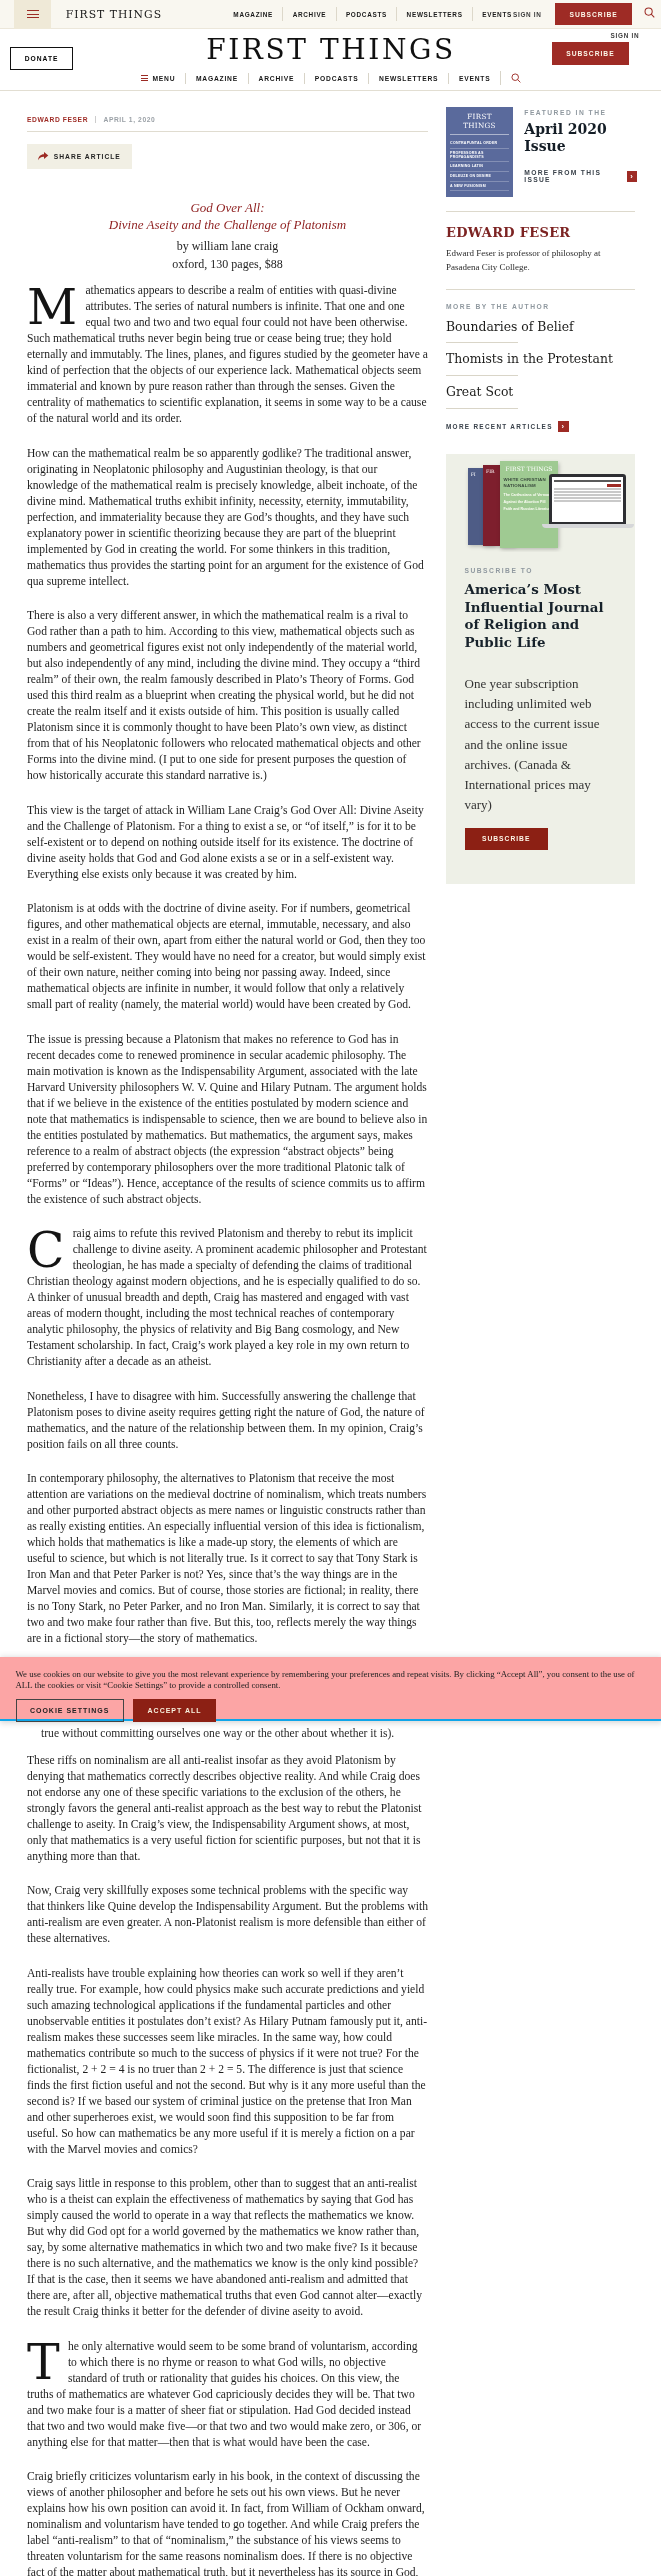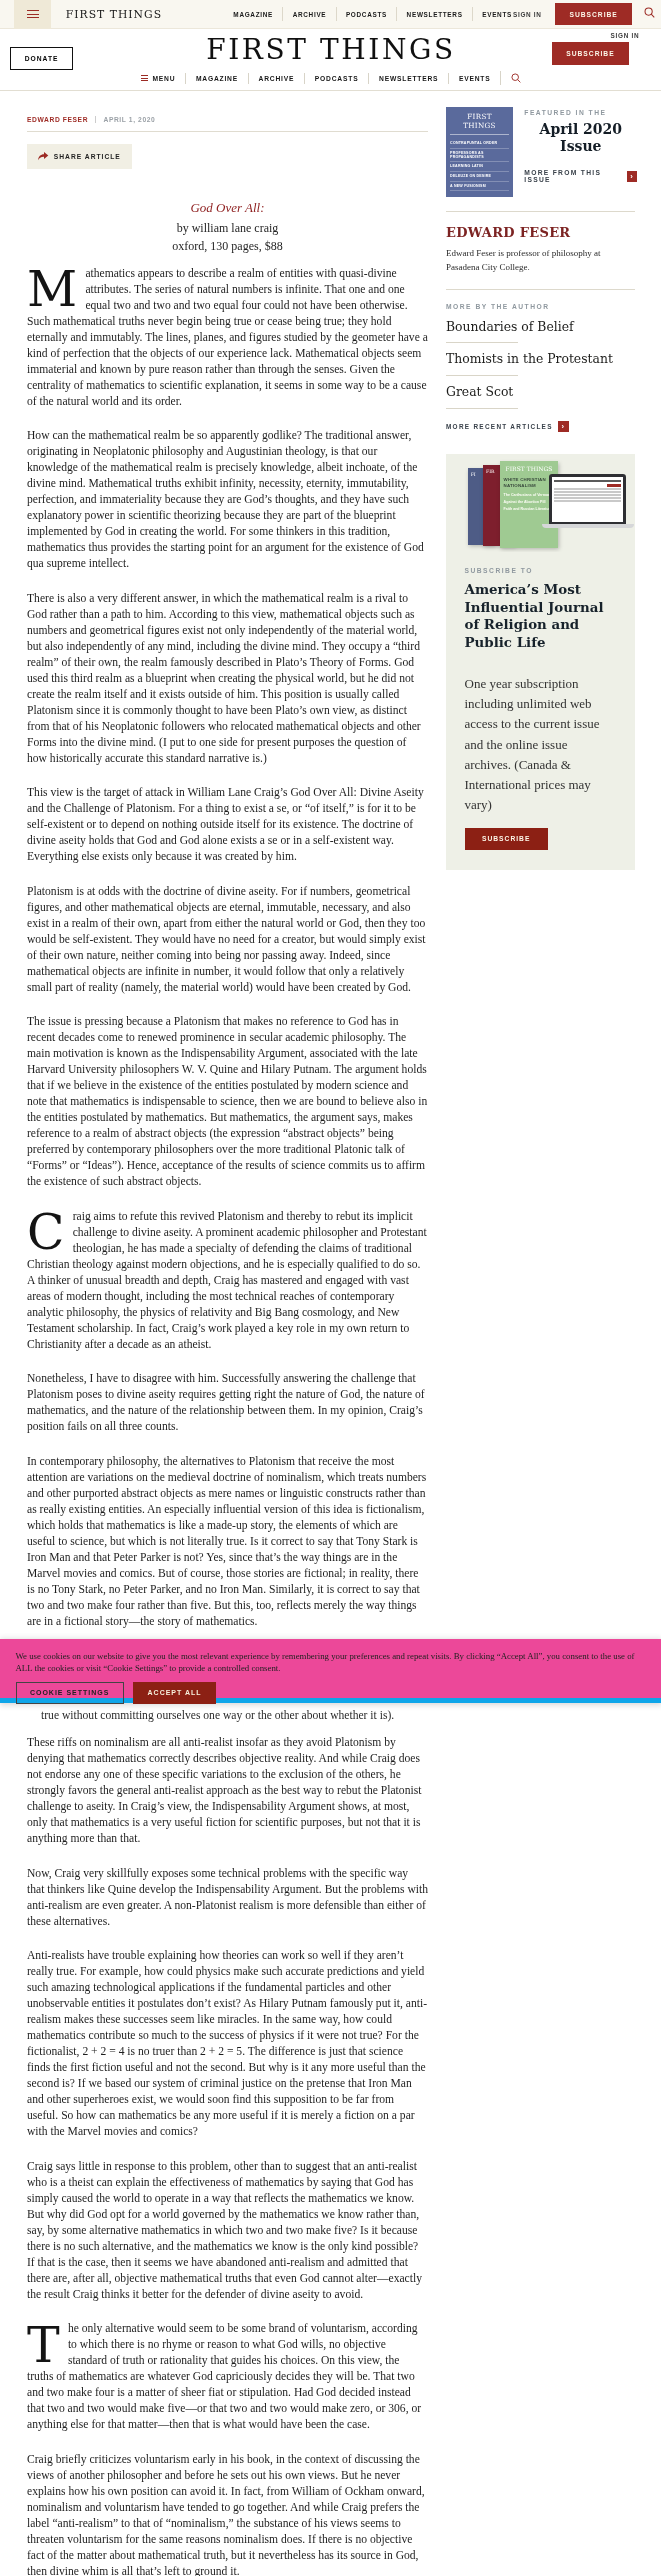--- a/index.html
+++ b/index.html
@@ -75,21 +75,21 @@
   .article-body p { font-size:11.6px; line-height:16px; margin-top:18.5px; color:#1e1e1e; }
   .article-body p:first-child { margin-top:0; }
   .dropcap { float:left; font-family:"DejaVu Serif", serif; font-size:49px; line-height:39px;
         padding:4.6px 8.2px 0 0; color:#141414; }
 
   
   .obscured-wrap { position:relative; height:89px; margin-top:9.3px; }
   .obscured-wrap .fragment { position:absolute; top:69px; left:0; right:0;
         font-size:11.6px; line-height:16px; color:#2a2a2a; margin:14px; }
   .cookie-banner { position:absolute; top:0; left:-27px; width:662px; height:64px;
-        background:#ec4899; border-bottom:5px solid #0ea5e9;
+        background:#fca5a5; border-bottom:2px solid #0ea5e9;
         box-shadow:0 -2.1px 5.2px rgba(0,0,0,.08), 0 2.6px 5.2px rgba(0,0,0,.12);
         padding:12.4px 15.5px 0 15.5px; z-index:30; }
   .cookie-banner .ck-text { font-size:8.8px; line-height:11.3px; color:#222; max-width:629px; }
   .ck-btns { margin-top:7.7px; display:flex; gap:9.3px; }
   .ck-settings { background:transparent; border:0.5px solid #444; color:#222;
         font-family:"Liberation Sans", sans-serif; font-size:7px; font-weight:bold;
         letter-spacing:1px; padding:6.7px 13.4px; cursor:pointer; }
   .ck-accept { background:#8c2014; color:#f7f0dd; border:none;
         font-family:"Liberation Sans", sans-serif; font-size:7px; font-weight:bold;
         letter-spacing:1px; padding:6.7px 14.4px; cursor:pointer; }
@@ -102,38 +102,38 @@
         text-align:center; border-bottom:0.5px solid rgba(255,255,255,.5); padding-bottom:4.1px; }
   .cover ul { list-style:none; margin-top:4.1px; }
   .cover li { font-family:"Liberation Sans", sans-serif; font-size:3.6px; font-weight:bold;
         letter-spacing:0.2px; border-bottom:0.5px solid rgba(255,255,255,.25); padding:2.1px 0 2.6px; }
   .cover .cv-foot { margin-top:5.2px; }
   .cover .cv-foot i { display:block; height:1px; background:rgba(255,255,255,.45); margin:1px 0 0 29px; }
   .issue-info { margin-left:11.3px; padding-top:2.1px; }
   .eyebrow { font-family:"Liberation Sans", sans-serif; font-size:6.7px; font-weight:bold;
         letter-spacing:1.5px; color:#8f989f; }
   .issue-title { font-family:"DejaVu Serif", serif; font-size:14px; font-weight:bold;
-        color:#141d26; line-height:1.25; margin-top:5.2px; width:113px;text-align:center; }
+        color:#141d26; line-height:1.25; margin-top:5.2px; width:113px; }
   .more-link { display:inline-flex; align-items:center; gap:5.2px; margin-top:13.4px; cursor:pointer;
         font-family:"Liberation Sans", sans-serif; font-size:6.7px; font-weight:bold;
         letter-spacing:1.3px; color:#39414a; text-decoration:none; }
   .chev { width:11.3px; height:11.3px; background:#9e2b25; color:#fff; font-size:7.7px;
         display:inline-flex; align-items:center; justify-content:center; font-family:"Liberation Sans", sans-serif; }
   .side-rule { border:none; border-top:0.5px solid #ddd9cc; margin:14.4px 0 13.4px; }
   .author-name { font-family:"DejaVu Serif", serif; font-size:13px; font-weight:bold;
         color:#7c2322; letter-spacing:0.3px; cursor:pointer; }
   .author-bio { font-size:9px; line-height:1.5; color:#2b2b2b; margin-top:7.2px; }
   .moreby { margin-top:3.1px; }
   .moreby-item { font-family:"DejaVu Serif", serif; font-size:12.4px; font-weight:normal;
         color:#1d1d1b; margin-top:9.3px; cursor:pointer; line-height:1.15; }
   .item-rule { border:none; border-top:0.5px solid #d9d5c8; width:72px; margin-top:8.2px; }
   .more-recent { margin-top:12.4px; font-size:6.4px; }
 
   
-  .promo { background:#eef0e7; margin-top:21.6px; padding:0 0 20px; }
+  .promo { background:#eef0e7; margin-top:21.6px; padding:0 0 34px; }
   .promo-art { position:relative; height:98px; overflow:hidden; }
   .pc { position:absolute; box-shadow:1px 1.5px 4.1px rgba(0,0,0,.25); }
   .pc-blue { left:21.6px; top:14.4px; width:27px; height:77px; background:#4e5c86; }
   .pc-red  { left:37px; top:11.3px; width:32px; height:81px; background:#7e1f2d; }
   .pc-green{ left:54px; top:7.2px; width:58px; height:87px; background:#9fca92; padding:4.1px 3.6px; }
   .pc-frag { color:#fff; font-family:"DejaVu Serif", serif; font-size:4.6px; padding:4.1px 0 0 3.1px; }
   .pc-green .g-masthead { color:#fff; font-family:"DejaVu Serif", serif; font-size:6px; text-align:center; }
   .pc-green .g-title { color:#37473b; font-family:"Liberation Sans", sans-serif; font-weight:bold;
         font-size:4.4px; letter-spacing:0.2px; margin-top:5.2px; line-height:1.3; }
   .pc-green ul { list-style:none; margin-top:4.1px; }
@@ -221,20 +221,21 @@
     <hr class="head-rule">
     <button class="share">
       <svg width="10.3" height="8.8" viewBox="0 0 24 20">
         <path d="M14 0 L24 8 L14 16 L14 11 C6 11 3 14 0 19 C1 10 6 5 14 5 Z" fill="#9c2b24"></path>
       </svg>
       <span>SHARE ARTICLE</span>
     </button>
 
     <div class="citation">
       <div class="bk">God Over All:</div>
+      <div class="bk">Divine Aseity and the Challenge of Platonism</div>
       <div class="by">by william lane craig</div>
       <div class="pub">oxford, 130 pages, $88</div>
     </div>
 
     <div class="article-body">
       <p><span class="dropcap">M</span><span>athematics appears to describe a realm of entities with quasi-divine attributes. The series of natural numbers is infinite. That one and one equal two and two and two equal four could not have been otherwise. Such mathematical truths never begin being true or cease being true; they hold eternally and immutably. The lines, planes, and figures studied by the geometer have a kind of perfection that the objects of our experience lack. Mathematical objects seem immaterial and known by pure reason rather than through the senses. Given the centrality of mathematics to scientific explanation, it seems in some way to be a cause of the natural world and its order.</span></p>
       <p>How can the mathematical realm be so apparently godlike? The traditional answer, originating in Neoplatonic philosophy and Augustinian theology, is that our knowledge of the mathematical realm is precisely knowledge, albeit inchoate, of the divine mind. Mathematical truths exhibit infinity, necessity, eternity, immutability, perfection, and immateriality because they are God’s thoughts, and they have such explanatory power in scientific theorizing because they are part of the blueprint implemented by God in creating the world. For some thinkers in this tradition, mathematics thus provides the starting point for an argument for the existence of God qua supreme intellect.</p>
       <p>There is also a very different answer, in which the mathematical realm is a rival to God rather than a path to him. According to this view, mathematical objects such as numbers and geometrical figures exist not only independently of the material world, but also independently of any mind, including the divine mind. They occupy a “third realm” of their own, the realm famously described in Plato’s Theory of Forms. God used this third realm as a blueprint when creating the physical world, but he did not create the realm itself and it exists outside of him. This position is usually called Platonism since it is commonly thought to have been Plato’s own view, as distinct from that of his Neoplatonic followers who relocated mathematical objects and other Forms into the divine mind. (I put to one side for present purposes the question of how historically accurate this standard narrative is.)</p>
       <p>This view is the target of attack in William Lane Craig’s God Over All: Divine Aseity and the Challenge of Platonism. For a thing to exist a se, or “of itself,” is for it to be self-existent or to depend on nothing outside itself for its existence. The doctrine of divine aseity holds that God and God alone exists a se or in a self-existent way. Everything else exists only because it was created by him.</p>
       <p>Platonism is at odds with the doctrine of divine aseity. For if numbers, geometrical figures, and other mathematical objects are eternal, immutable, necessary, and also exist in a realm of their own, apart from either the natural world or God, then they too would be self-existent. They would have no need for a creator, but would simply exist of their own nature, neither coming into being nor passing away. Indeed, since mathematical objects are infinite in number, it would follow that only a relatively small part of reality (namely, the material world) would have been created by God.</p>

